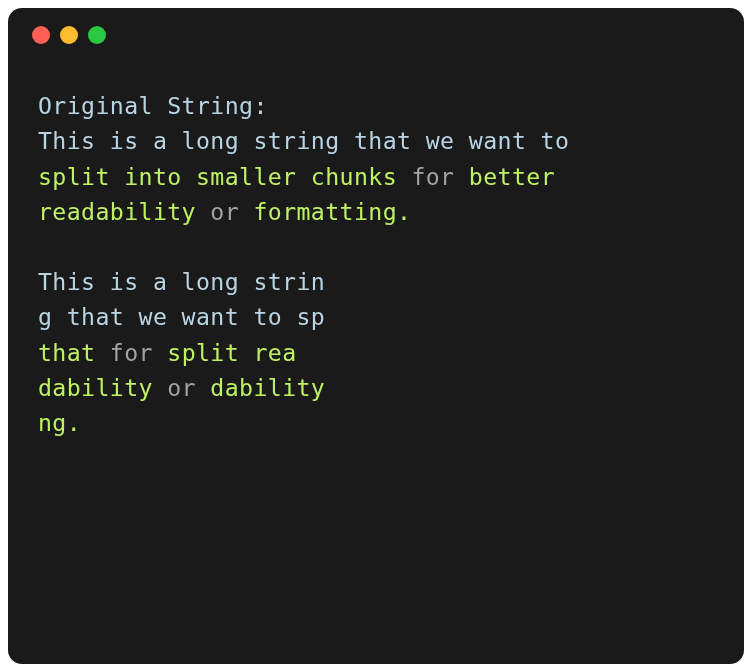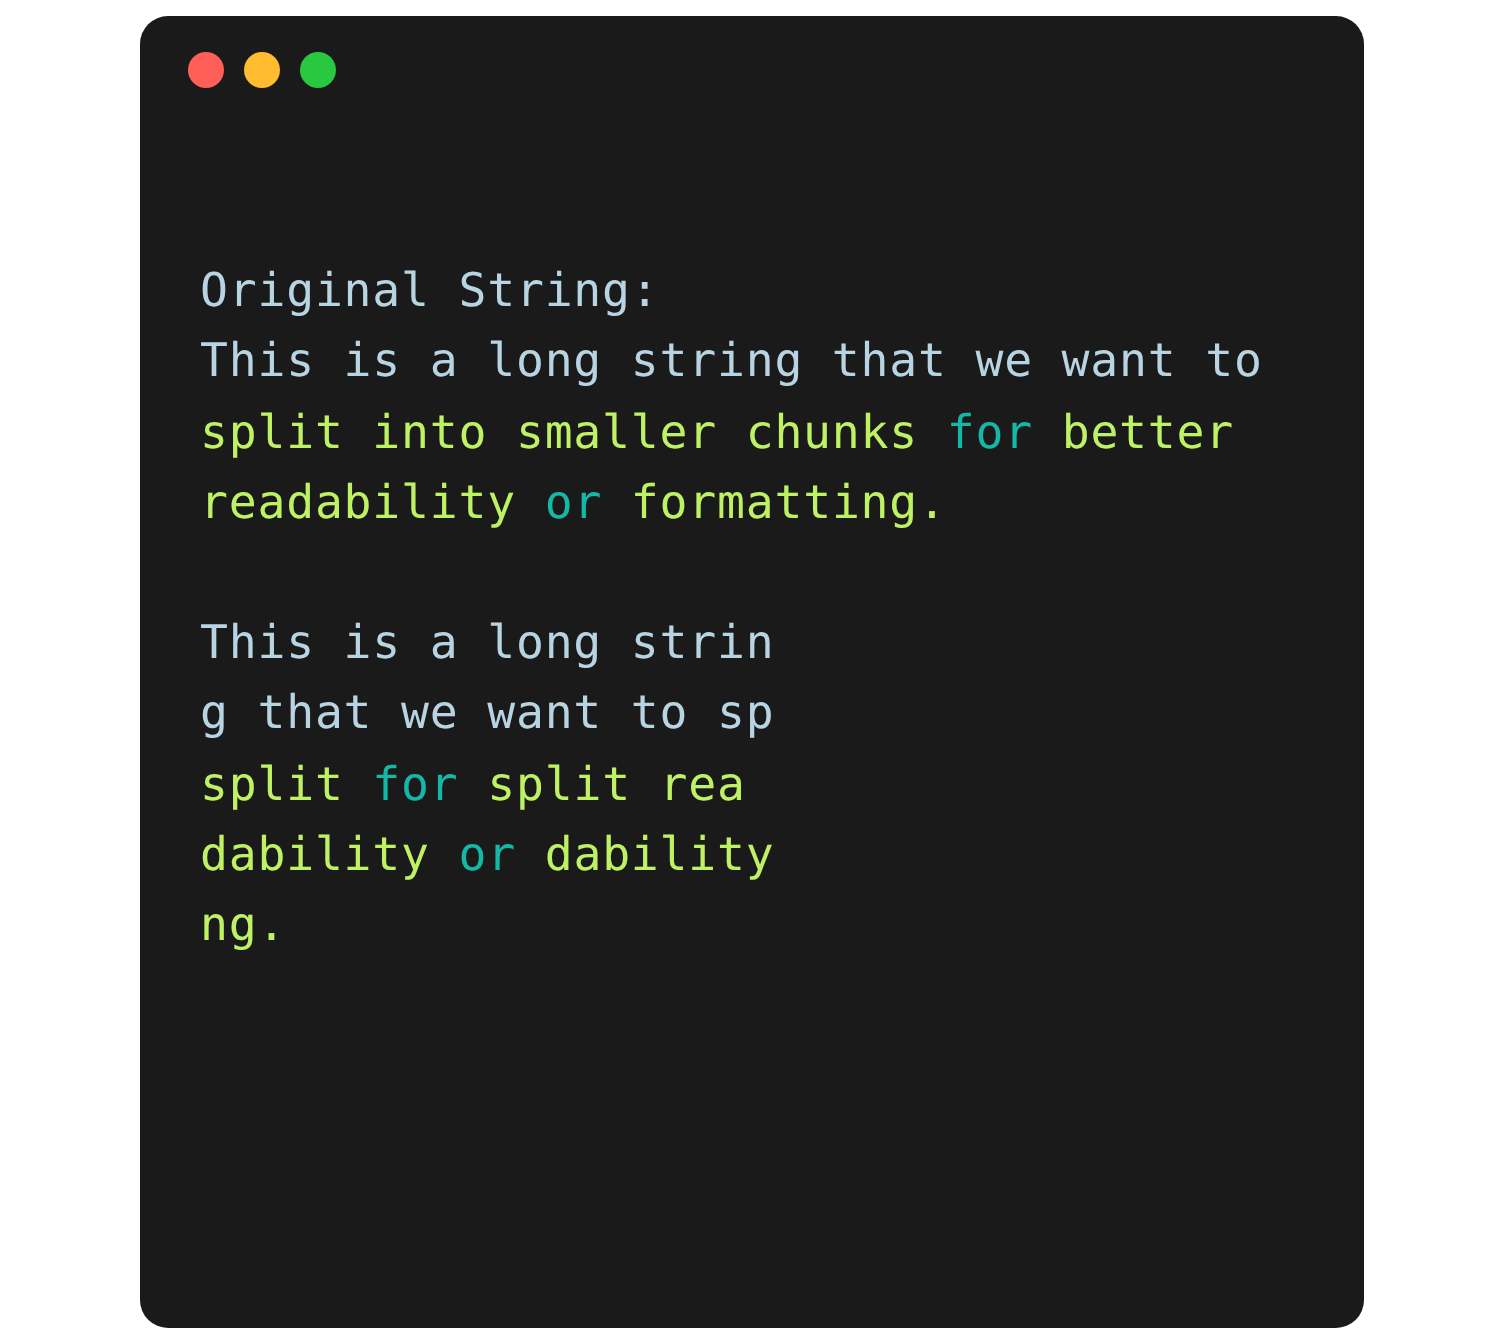--- a/index.html
+++ b/index.html
@@ -10,29 +10,28 @@
     body {
       background: #ffffff;
       display: flex;
       justify-content: center;
       align-items: flex-start;
       min-height: 672px;
       width: 752px;
       font-family: 'SF Mono', 'Menlo', 'Monaco', 'Consolas', monospace;
     }
     .terminal-window {
-      width: 612px;
+      width: 736px;
       min-height: 656px;
       background: #1a1a1a;
       border-radius: 14px;
       margin: 8px;
       overflow: hidden;
       display: flex;
       flex-direction: column;
-      gap: 40px;
     }
     .titlebar {
       height: 54px;
       display: flex;
       align-items: center;
       padding-left: 24px;
       gap: 10px;
     }
     .traffic-light {
       width: 18px;
@@ -56,37 +55,37 @@
     .blank-line {
       height: 35px;
     }
     .light {
       color: #b8d4e3;
     }
     .default {
       color: #bef264;
     }
     .pink {
-      color: #14b8a6;
+      color: #a3a3a3;
     }
   </style>
 </head>
 <body>
 
 <div class="terminal-window">
   <div class="titlebar">
     <div class="traffic-light red"></div>
     <div class="traffic-light yellow"></div>
     <div class="traffic-light green"></div>
   </div>
   <div class="terminal-content">
     <div class="line"><span class="light">Original String:</span></div>
     <div class="line"><span class="light">This is a long string that we want to </span></div>
     <div class="line"><span class="default">split into smaller chunks </span><span class="pink">for</span><span class="default"> better </span></div>
     <div class="line"><span class="default">readability </span><span class="pink">or</span><span class="default"> formatting.</span></div>
     <div class="blank-line"></div>
     <div class="line"><span class="light">This is a long strin</span></div>
     <div class="line"><span class="light">g that we want to sp</span></div>
-    <div class="line"><span class="default">split </span><span class="pink">for</span><span class="default"> split rea</span></div>
+    <div class="line"><span class="default">that </span><span class="pink">for</span><span class="default"> split rea</span></div>
     <div class="line"><span class="default">dability </span><span class="pink">or</span><span class="default"> dability</span></div>
     <div class="line"><span class="default">ng.</span></div>
   </div>
 </div>
 
 </body></html>

